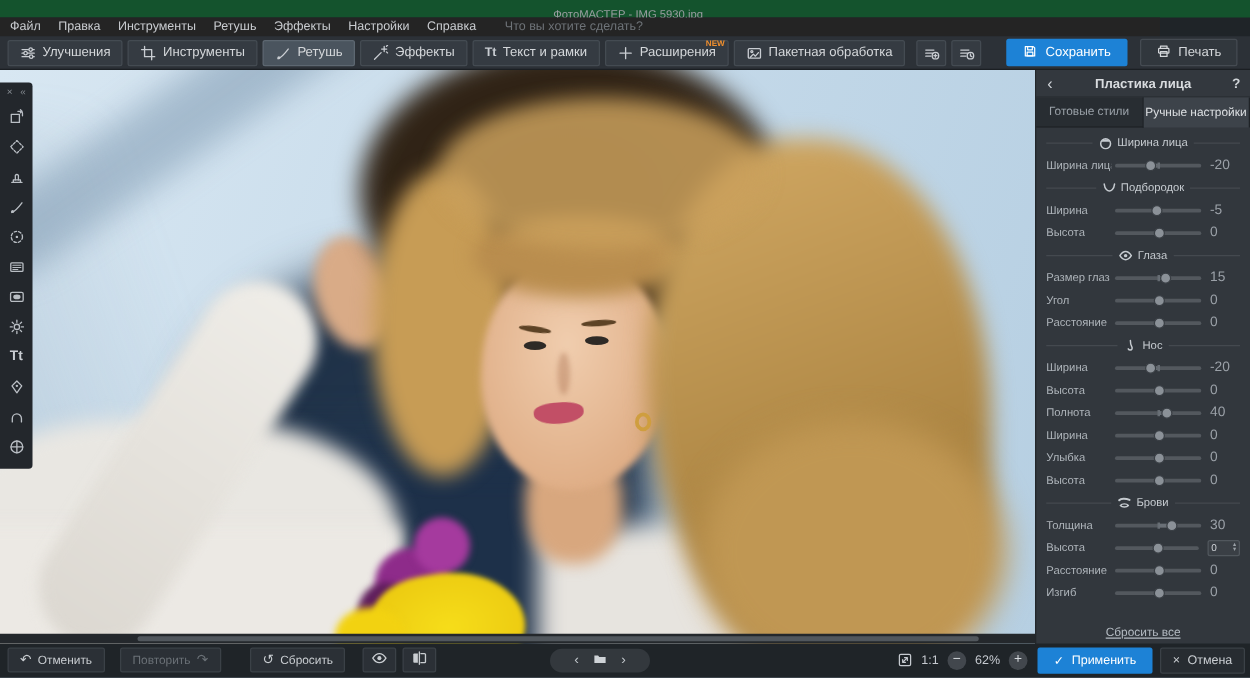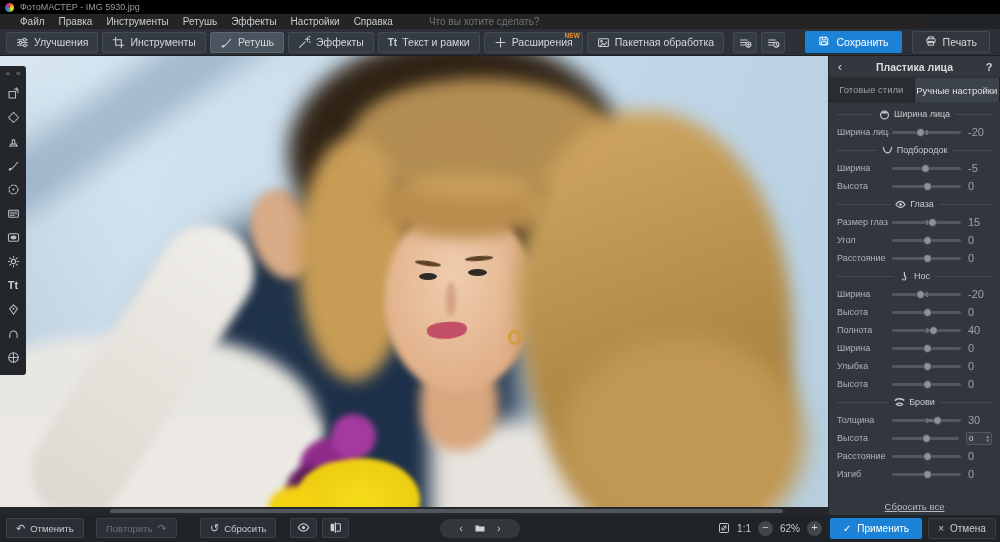--- a/index.html
+++ b/index.html
@@ -1,31 +1,31 @@
 <!DOCTYPE html>
 <html><head>
 <meta charset="utf-8">
 <style>
   html,body{margin:0;padding:0;width:1000px;height:542px;overflow:hidden;
     font-family:"Liberation Sans","DejaVu Sans",sans-serif;background:#1f2428;position:relative;
     -webkit-font-smoothing:antialiased;}
   *{box-sizing:border-box;}
 
   
-  .titlebar{position:absolute;left:0;top:0;width:1000px;height:14px;background:#000000;
-    display:flex;align-items:center;gap:6px;padding-left:5px;}
+  .titlebar{position:absolute;left:0;top:0;width:1000px;height:14px;background:#14532d;
+    display:flex;align-items:center;gap:6px;padding-left:5px;flex-direction:column;}
   .logo{width:9px;height:9px;border-radius:50%;
     background:conic-gradient(#e23a2e,#f2a12c,#ffe93a,#58b847,#2b7fd4,#8e3a9e,#e23a2e);}
   .tb-title{font-size:9px;color:#9a9da1;}
 
   
   .menubar{position:absolute;left:0;top:14px;width:928px;height:15px;background:#242424;
-    display:flex;align-items:center;padding-left:20px;}
+    display:flex;align-items:center;padding-left:8px;}
   .menu-item{font-size:10px;color:#c9ccd0;margin-right:14px;cursor:default;}
-  .searchbox{display:flex;align-items:flex-end;gap:5px;margin-left:17px;color:#70757a;}
+  .searchbox{display:flex;align-items:flex-end;gap:5px;margin-left:4px;color:#70757a;}
   .s-ph{font-size:10px;color:#6e7378;}
 
   
   .toolbar{position:absolute;left:0;top:29px;width:1000px;height:27px;background:#2c3137;
     display:flex;align-items:center;padding:0 6px;gap:4px;border-bottom:1px solid #1b1f23;}
   .tab{position:relative;height:21px;background:#353b42;border:1px solid #444b52;border-radius:2px;
     color:#d4d7da;font-size:10.5px;display:flex;align-items:center;gap:5px;padding:0 9px;cursor:default;}
   .tab.active{background:#4a545e;border-color:#5d6771;}
   .tab .ticon{display:flex;align-items:center;color:#c9cdd2;}
   .tt{font-size:10px;font-weight:bold;color:#c9cdd2;}

